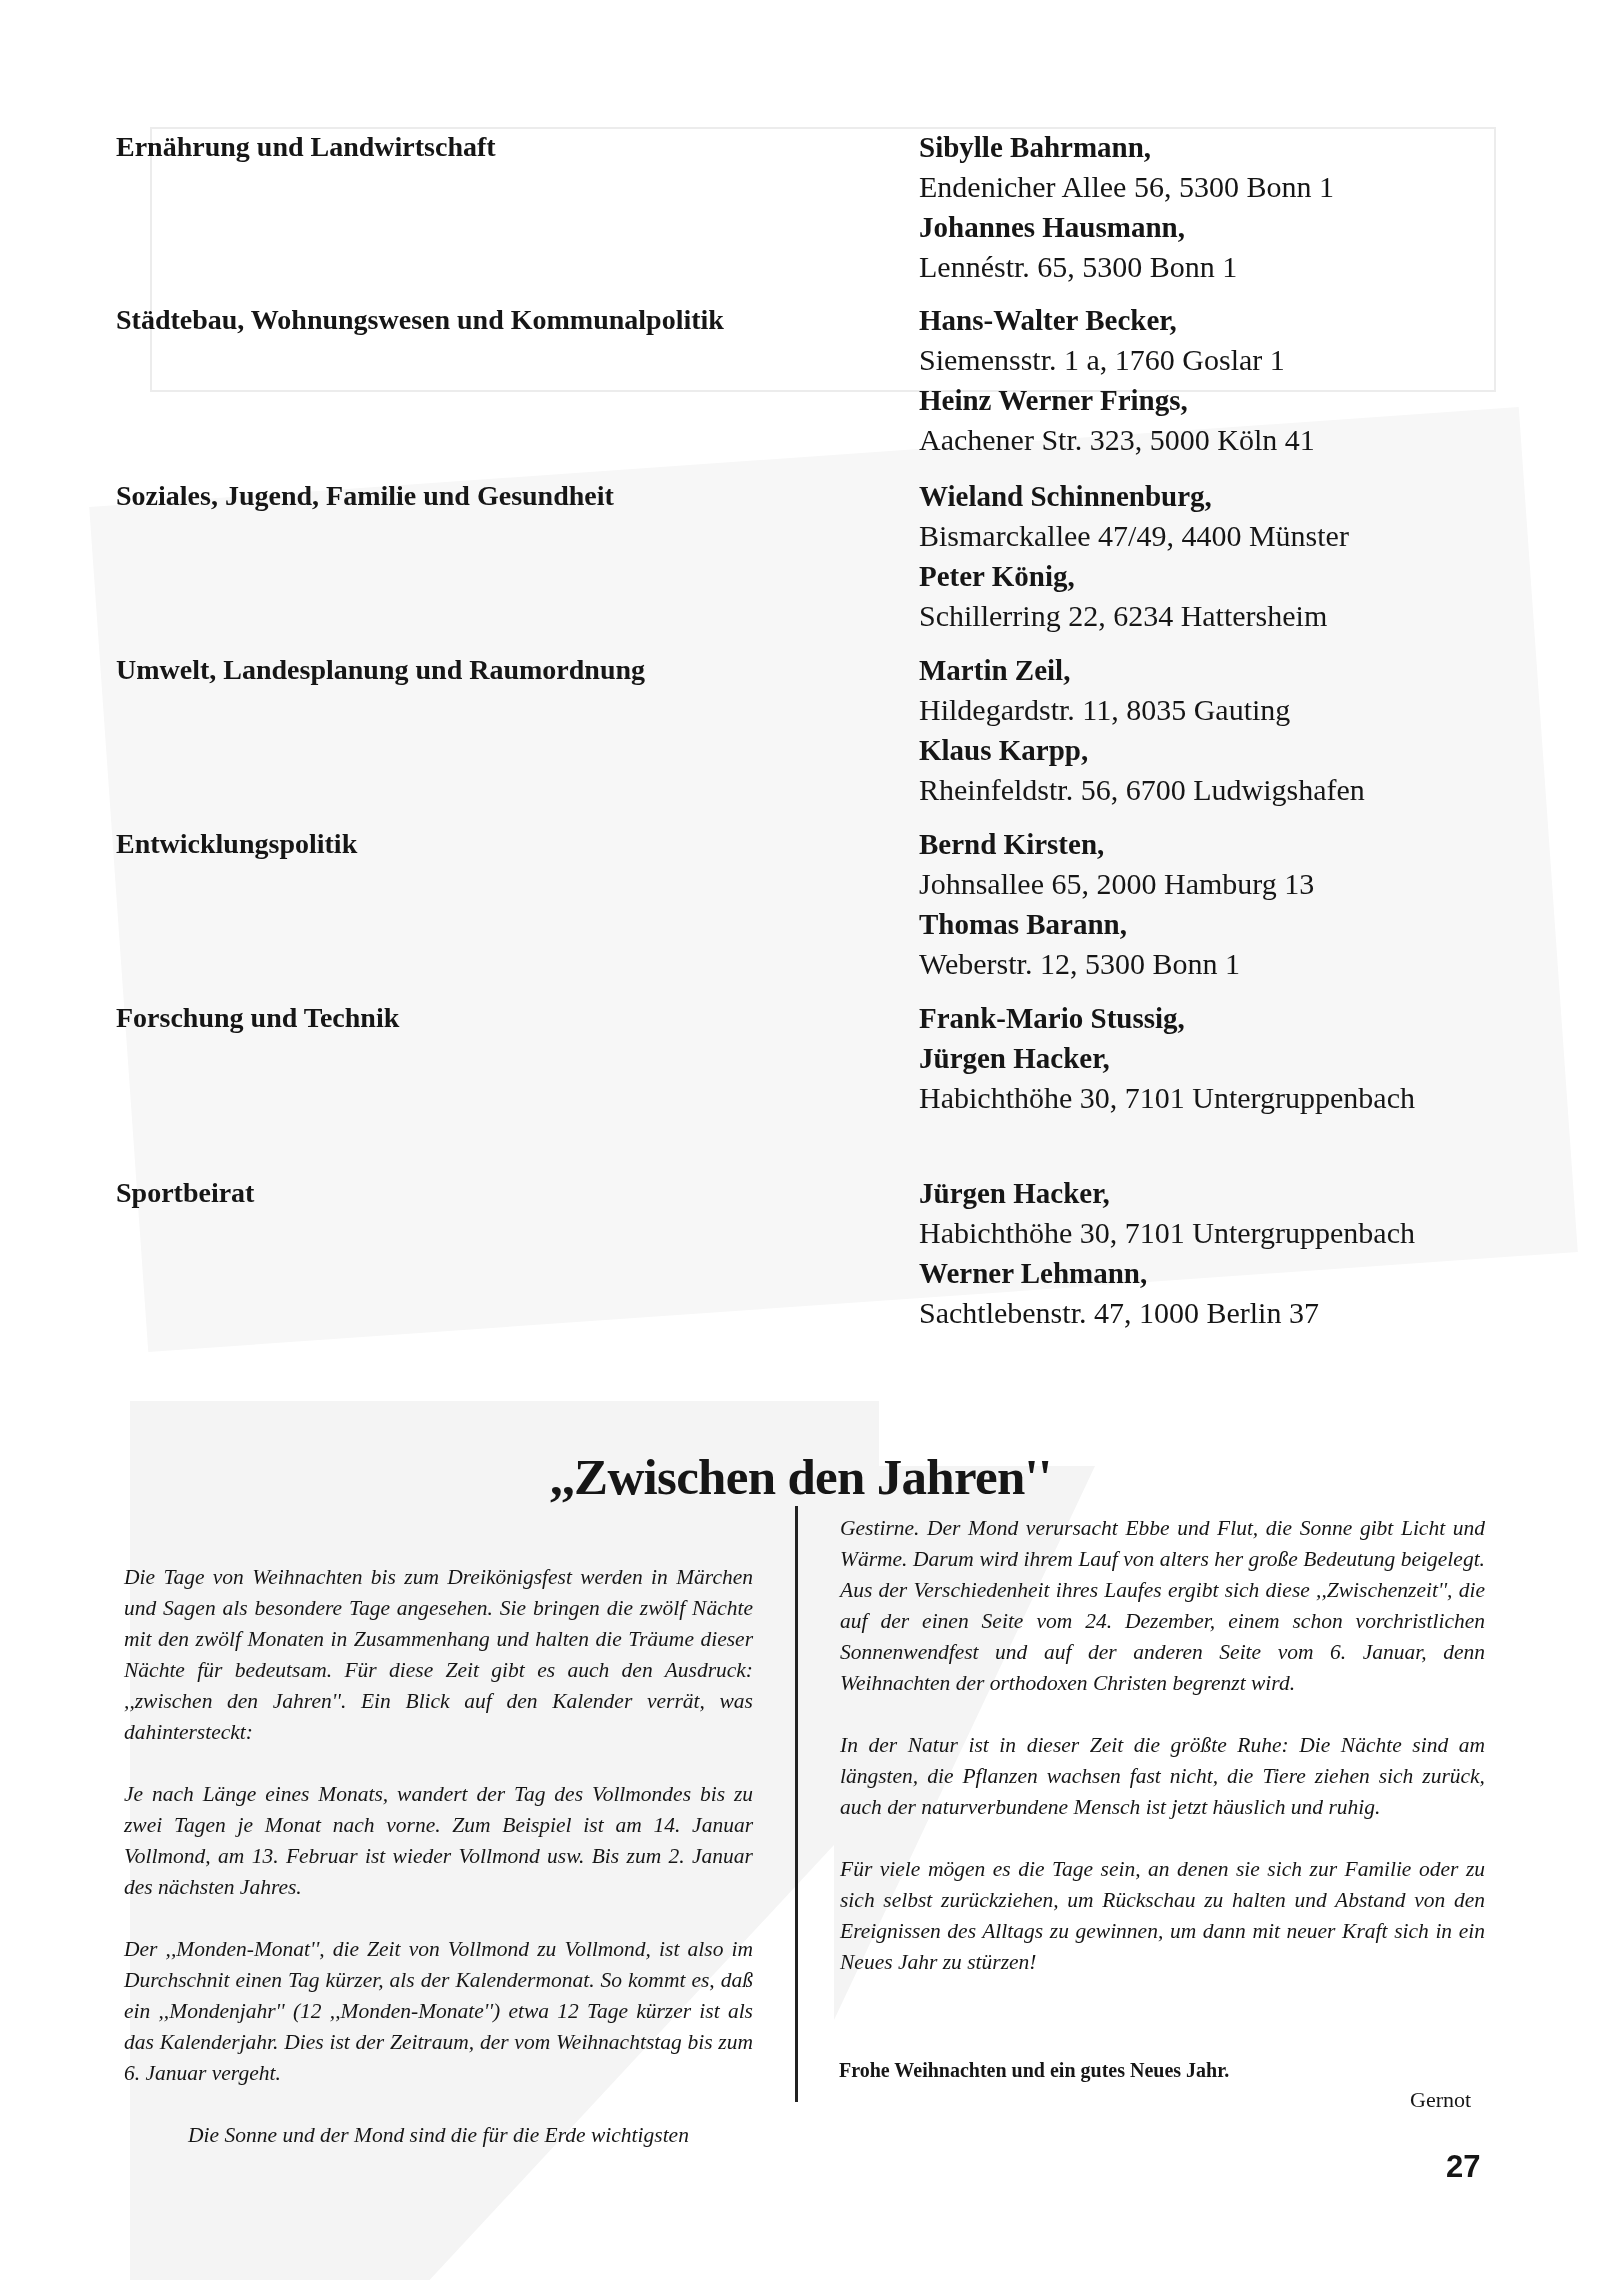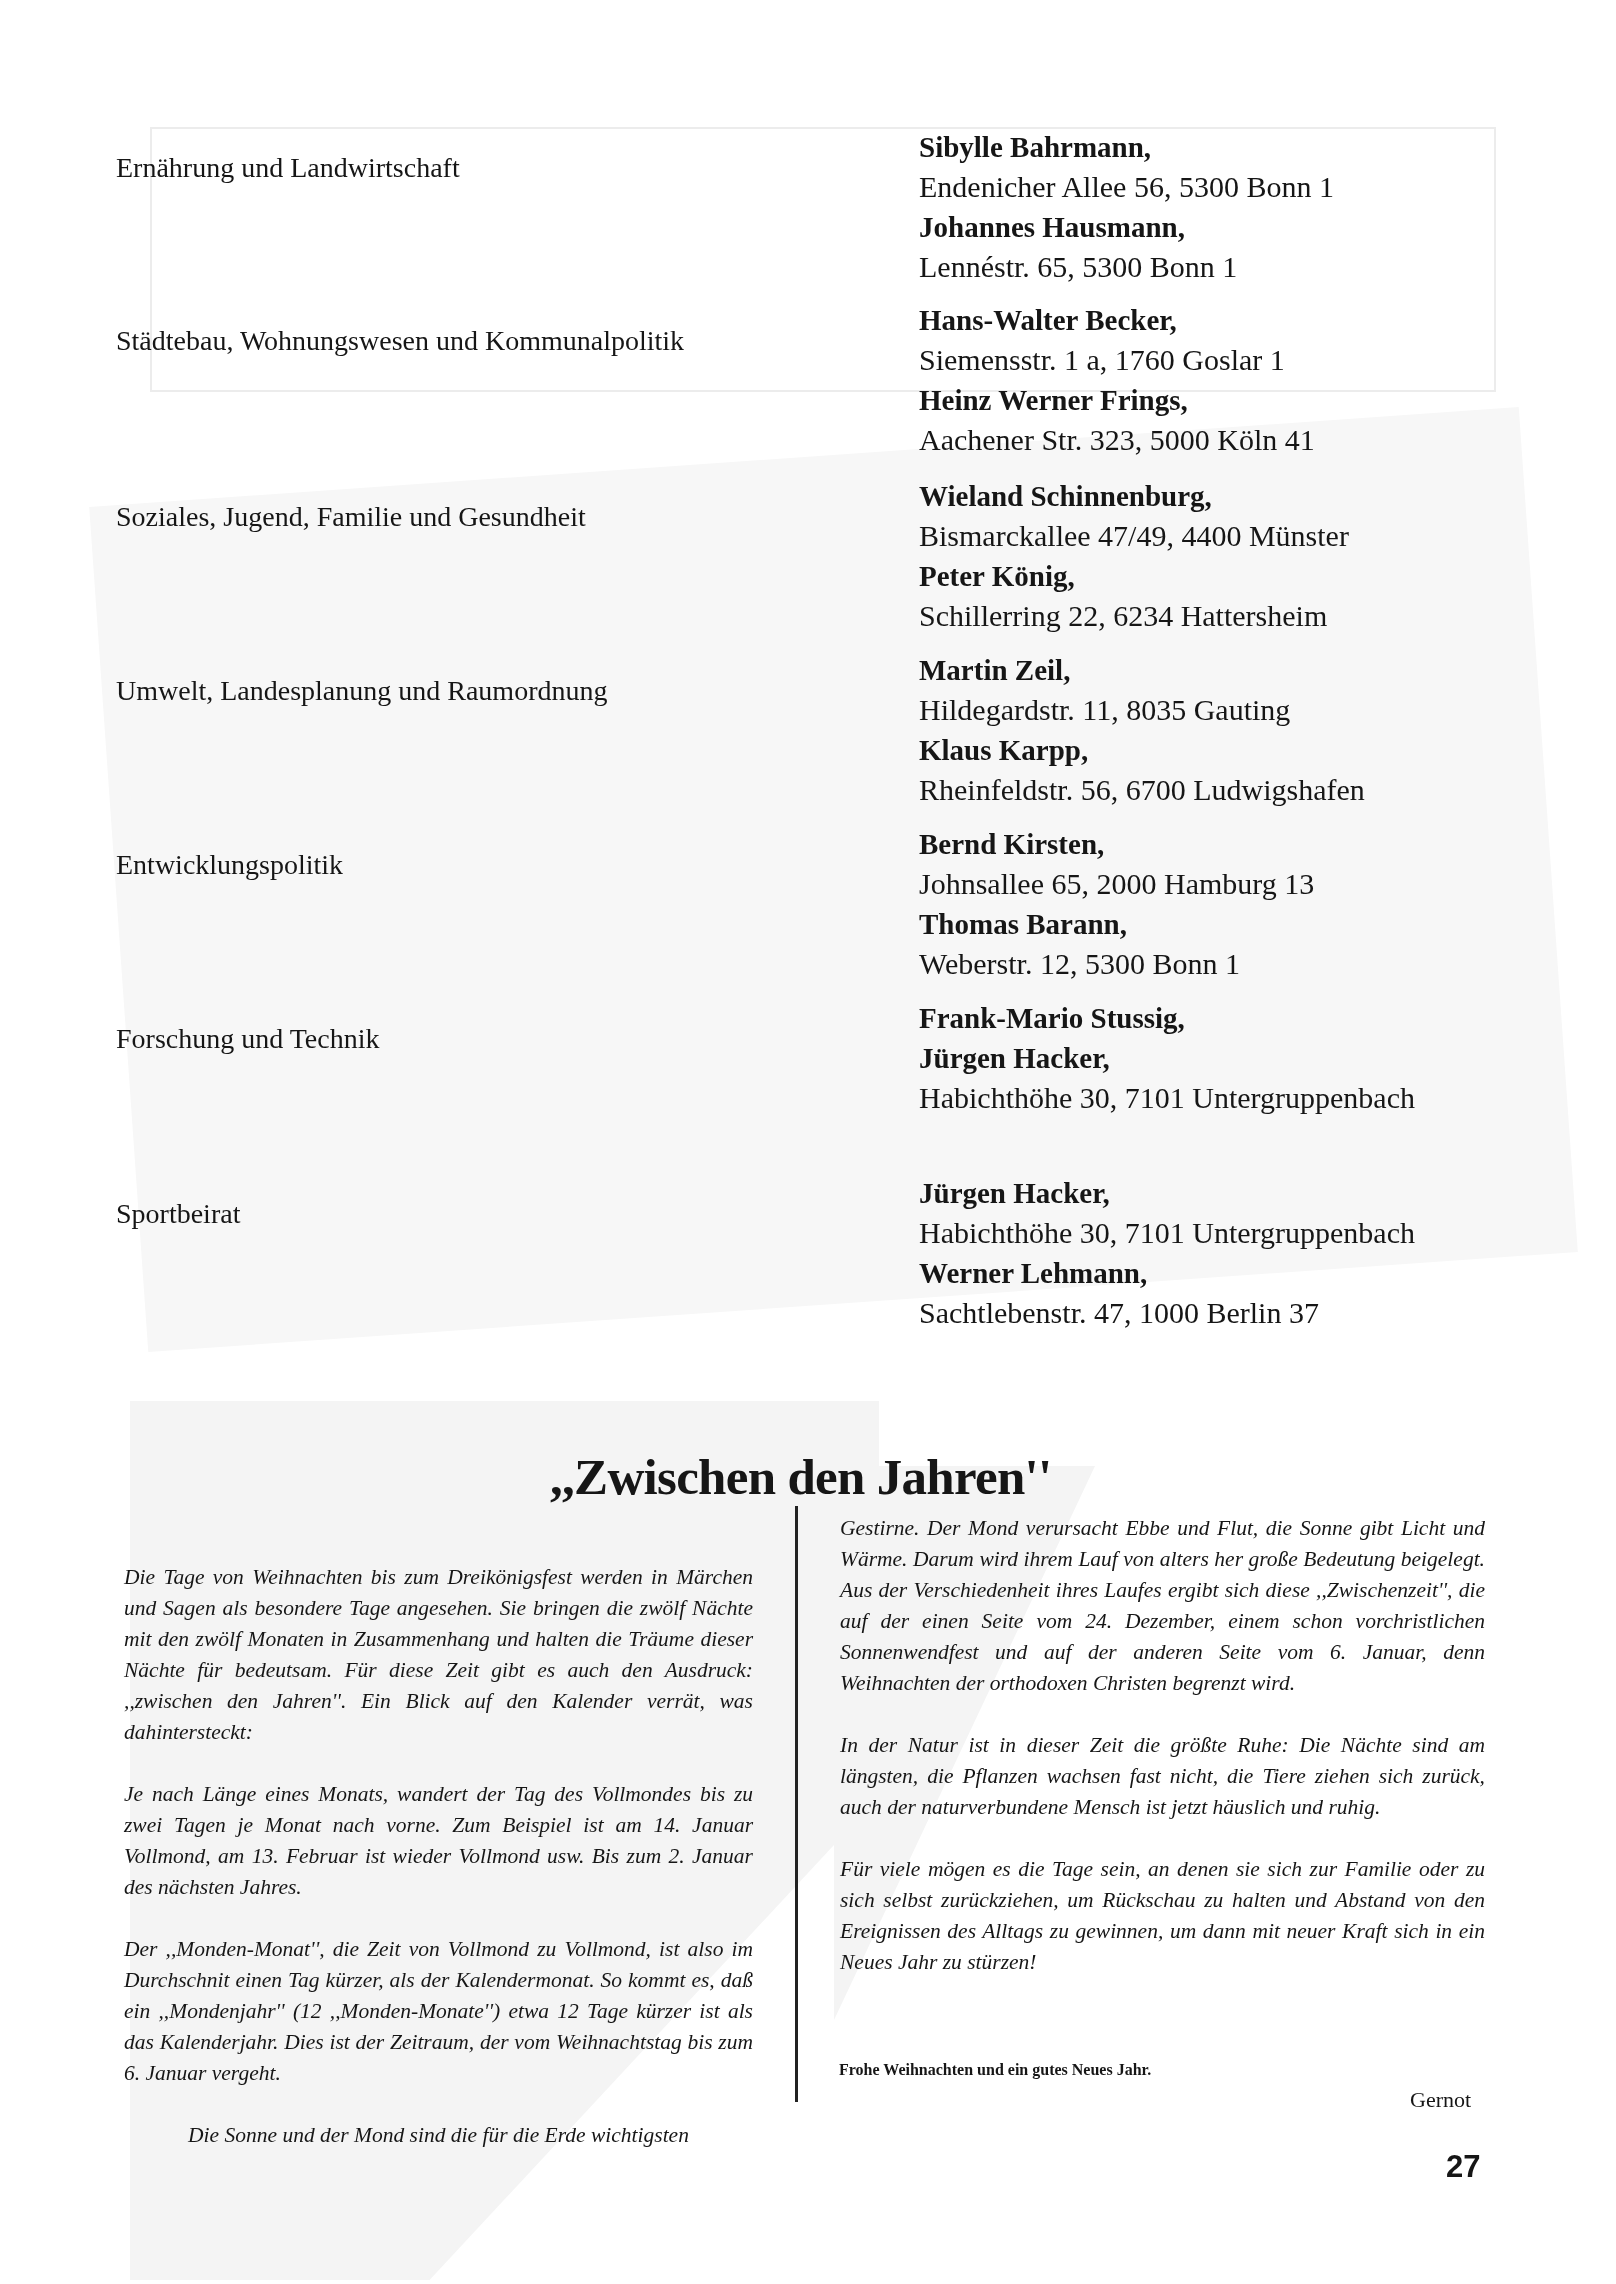--- a/index.html
+++ b/index.html
@@ -35,25 +35,24 @@
     }
     .committee {
       position: absolute;
       left: 0;
       width: 1433px;
     }
     .committee-name {
       position: absolute;
       left: 0;
       top: 0;
-      font-weight: normal;
+      font-weight: bold;
       font-size: 28px;
       line-height: 39px;
       white-space: nowrap;
-      margin-top: 21px;
     }
     .members {
       position: absolute;
       left: 803px;
       top: 0;
       width: 619px;
     }
     .member-name {
       display: block;
       font-weight: bold;
@@ -89,21 +88,21 @@
     .col-left { left: 124px; top: 1562px; width: 629px; }
     .col-right { left: 840px; top: 1513px; width: 645px; }
     .col p { margin: 0 0 31px 0; }
     .col p.tight { margin-bottom: 0; }
     .divider-full { position: absolute; left: 795px; top: 1506px; width: 2.6px; height: 596px; background: #222; }
     .greeting {
       position: absolute;
       left: 839px;
       top: 2055px;
       font-weight: bold;
-      font-size: 16px;
+      font-size: 20px;
       line-height: 30px;
       white-space: nowrap;
     }
     .signature {
       position: absolute;
       left: 1410px;
       top: 2085px;
       font-size: 22px;
       line-height: 30px;
       white-space: nowrap;

